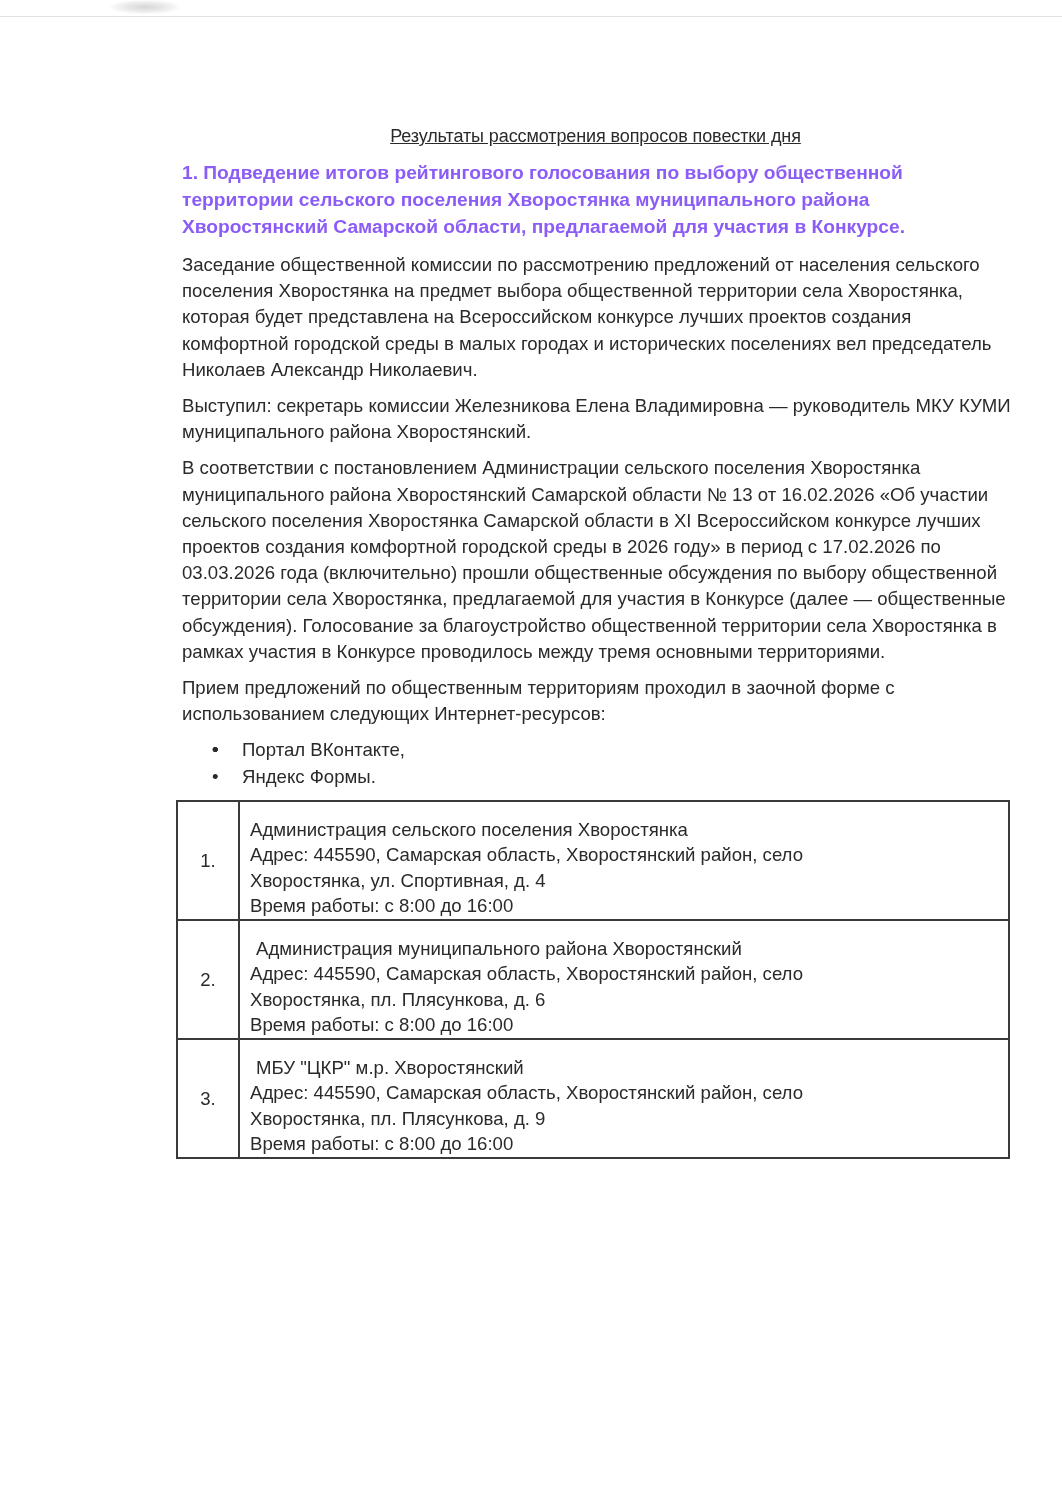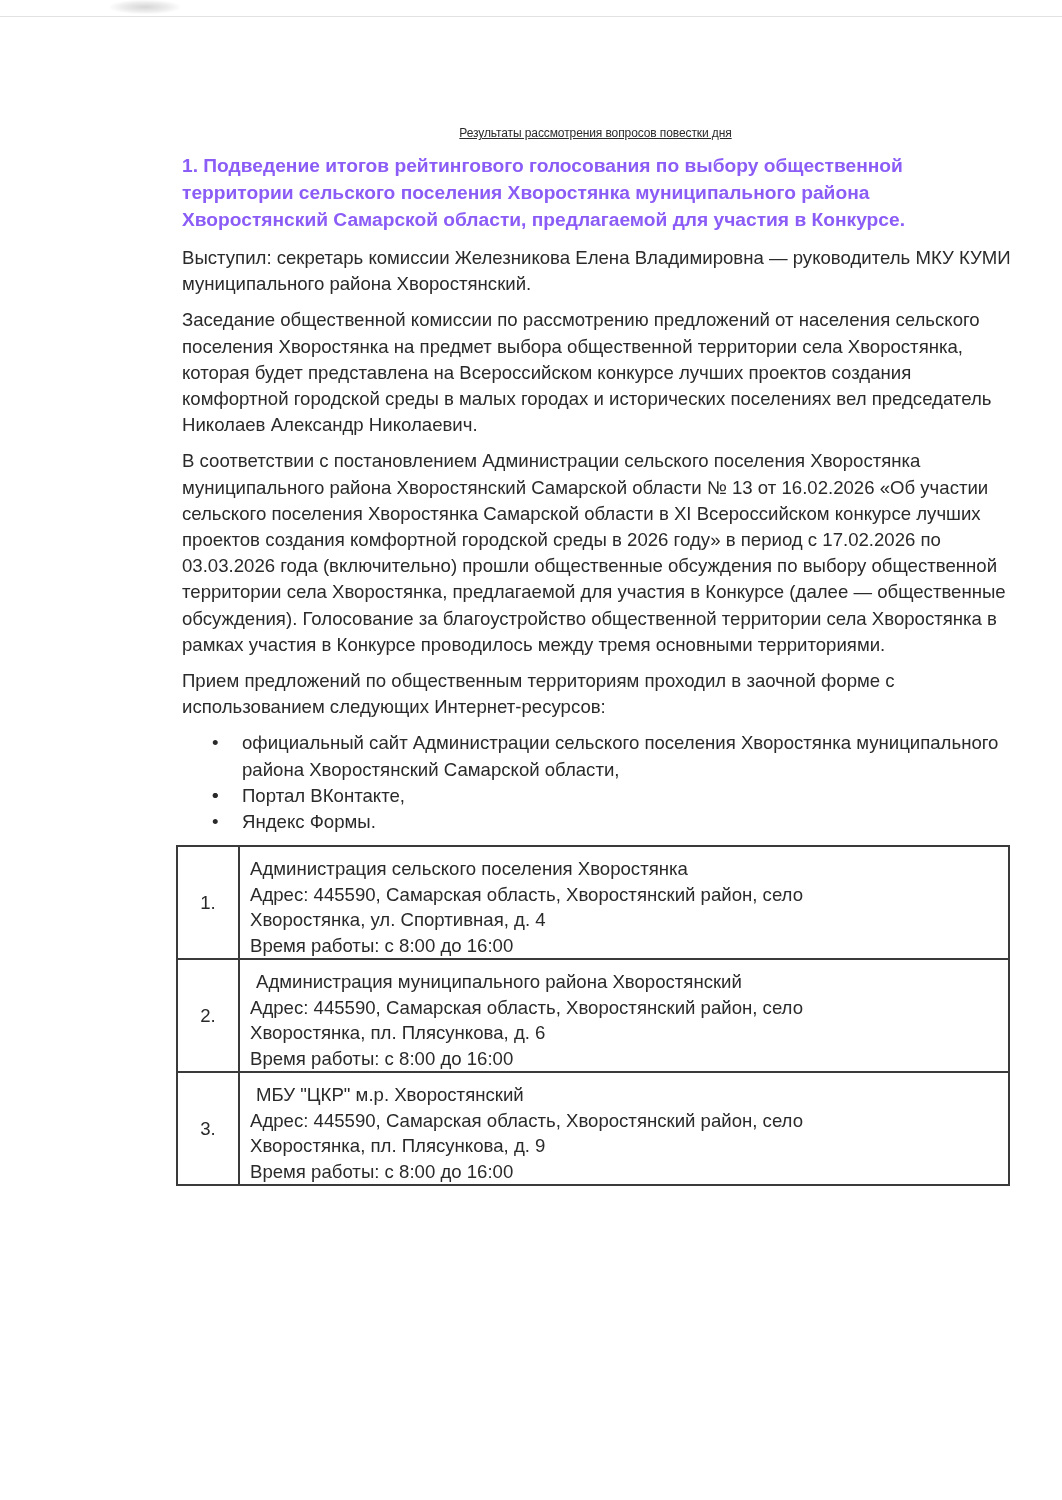--- a/index.html
+++ b/index.html
@@ -17,21 +17,21 @@
   }
   .scan-line {
     position: absolute; left: 0; top: 16px; width: 1062px; height: 1px;
     background: #e2e2e2;
   }
   .page {
     position: absolute; left: 178px; top: 126px; width: 835px;
   }
   .doc-title {
     text-align: center;
-    font-size: 12px;
+    font-size: 18px;
     text-decoration: underline;
     margin: 0 0 12px 0;
     letter-spacing: -0.1px;
   }
   .section-heading {
     font-weight: bold;
     font-size: 19.2px;
     line-height: 27px;
     margin: 0 0 12px 4px;
     color: #8b5cf6;
@@ -66,46 +66,45 @@
     font-size: 18.6px;
     line-height: 25.5px;
     vertical-align: middle;
     padding: 0;
   }
   table.points td.num {
     width: 60px;
     text-align: center;
   }
   table.points td.info {
-    padding: 9px 8px 0 10px;
+    padding: 15px 8px 0 10px;
   }
   .line { display: block; }
   .indent1 { padding-left: 6px; }
 </style>
 </head>
 <body>
 
 <div class="scan-mark"></div>
 <div class="scan-line"></div>
 
 <div class="page">
 
   <div class="doc-title">Результаты рассмотрения вопросов повестки дня</div>
 
   <div class="section-heading">1. Подведение итогов рейтингового голосования по выбору общественной территории сельского поселения Хворостянка муниципального района Хворостянский Самарской области, предлагаемой для участия в Конкурсе.</div>
 
+  <p class="body">Заседание общественной комиссии по рассмотрению предложений от населения сельского поселения Хворостянка на предмет выбора общественной территории села Хворостянка, которая будет представлена на Всероссийском конкурсе лучших проектов создания комфортной городской среды в малых городах и исторических поселениях вел председатель Николаев Александр Николаевич.</p>
   <p class="body">Выступил: секретарь комиссии Железникова Елена Владимировна — руководитель МКУ КУМИ муниципального района Хворостянский.</p>
-  <p class="body">Заседание общественной комиссии по рассмотрению предложений от населения сельского поселения Хворостянка на предмет выбора общественной территории села Хворостянка, которая будет представлена на Всероссийском конкурсе лучших проектов создания комфортной городской среды в малых городах и исторических поселениях вел председатель Николаев Александр Николаевич.</p>
   <p class="body">В соответствии с постановлением Администрации сельского поселения Хворостянка муниципального района Хворостянский Самарской области № 13 от 16.02.2026 «Об участии сельского поселения Хворостянка Самарской области в XI Всероссийском конкурсе лучших проектов создания комфортной городской среды в 2026 году» в период с 17.02.2026 по 03.03.2026 года (включительно) прошли общественные обсуждения по выбору общественной территории села Хворостянка, предлагаемой для участия в Конкурсе (далее — общественные обсуждения). Голосование за благоустройство общественной территории села Хворостянка в рамках участия в Конкурсе проводилось между тремя основными территориями.</p>
   <p class="body">Прием предложений по общественным территориям проходил в заочной форме с использованием следующих Интернет-ресурсов:</p>
 
   <ul class="resources">
     <li>
       <span class="bullet">•</span>
-      <span>официальный сайт Администрации сельского поселения Хворостянка муниципального района Хворостянский Самарской области,</span>
     </li>
     <li>
       <span class="bullet">•</span>
     </li>
     <li>
       <span class="bullet">•</span>
       <span>Портал ВКонтакте,</span>
     </li>
     <li>
       <span class="bullet">•</span>

